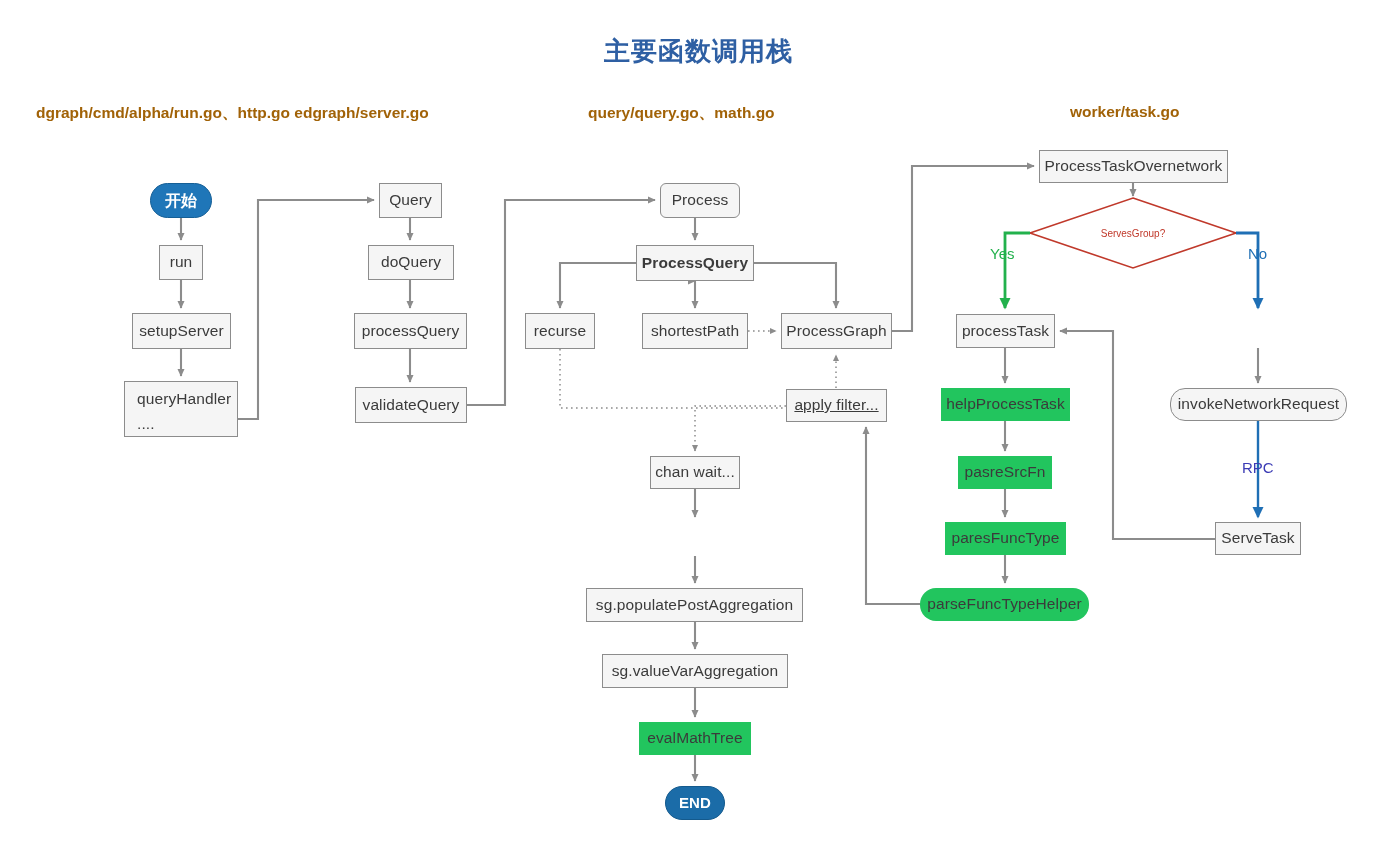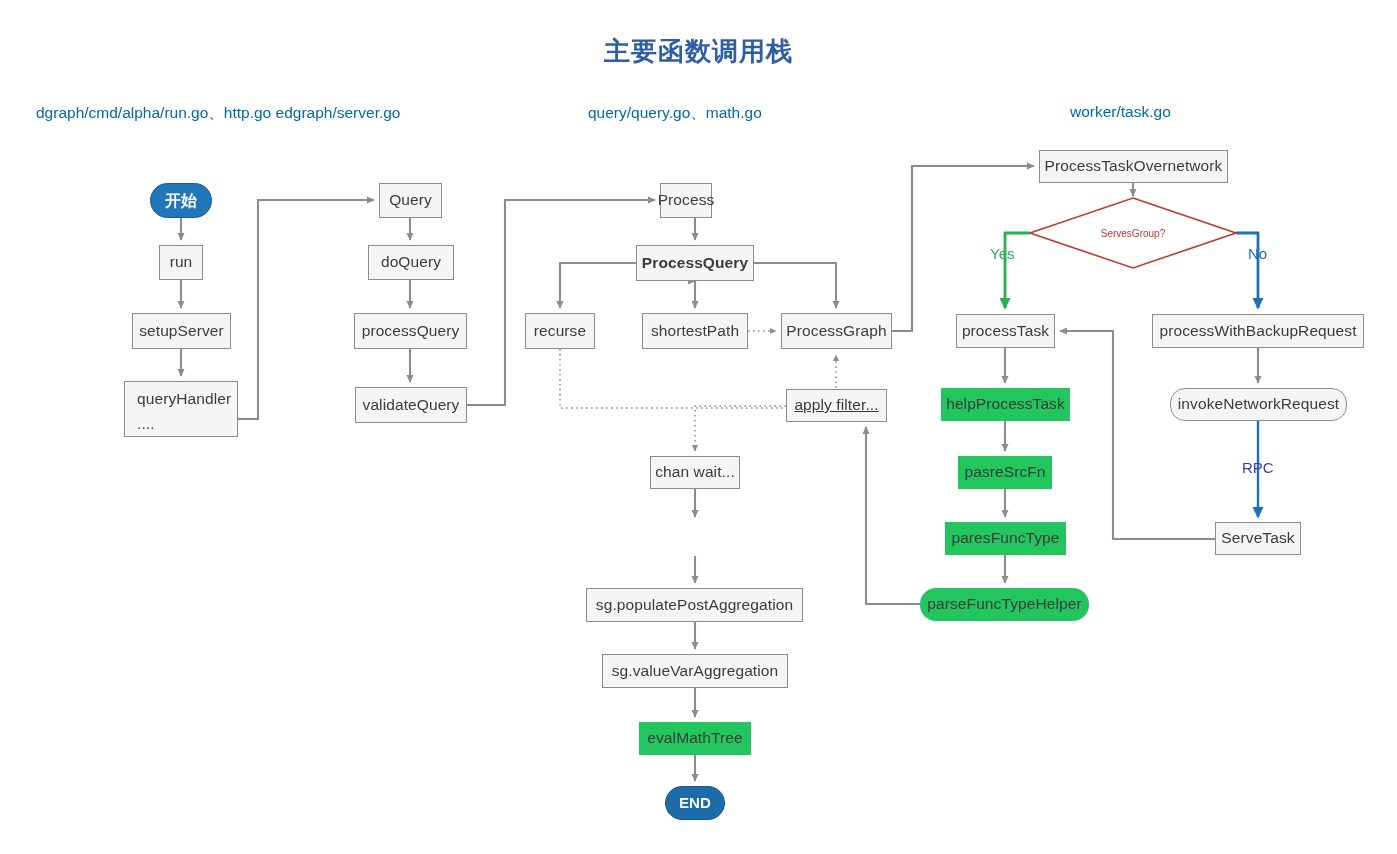--- a/index.html
+++ b/index.html
@@ -101,23 +101,23 @@
     width: 1397px;
     text-align: center;
     color: #2e5fa3;
     font-size: 26px;
     font-weight: bold;
     letter-spacing: 1px;
     z-index: 3;
   }
   .section-label {
     position: absolute;
-    color: #0369a1;
+    color: #a16207;
     font-size: 15.5px;
-    font-weight: normal;
+    font-weight: bold;
     white-space: nowrap;
     z-index: 3;
   }
 </style>
 </head>
 <body>
 
 <div id="canvas">
 
   <div id="title">主要函数调用栈</div>
@@ -210,21 +210,21 @@
   </div>
 
   <div class="node rect" style="left:379px;top:183px;width:63px;height:35px;">Query</div>
 
   <div class="node rect" style="left:368px;top:245px;width:86px;height:35px;">doQuery</div>
 
   <div class="node rect" style="left:354px;top:313px;width:113px;height:36px;">processQuery</div>
 
   <div class="node rect" style="left:355px;top:387px;width:112px;height:36px;">validateQuery</div>
 
-  <div class="node rect" style="left:660px;top:183px;width:52px;height:35px;">Process</div>
+  <div class="node rect" style="left:660px;top:183px;width:80px;height:35px;border-radius:6px;">Process</div>
 
   <div class="node rect bold" style="left:636px;top:245px;width:118px;height:36px;">ProcessQuery</div>
 
   <div class="node rect" style="left:525px;top:313px;width:70px;height:36px;">recurse</div>
 
   <div class="node rect" style="left:642px;top:313px;width:106px;height:36px;">shortestPath</div>
 
   <div class="node rect" style="left:781px;top:313px;width:111px;height:36px;">ProcessGraph</div>
 
   <div class="node rect" style="left:786px;top:389px;width:101px;height:33px;text-decoration:underline;">apply filter...</div>
@@ -245,21 +245,20 @@
   <div class="node rect" style="left:956px;top:314px;width:99px;height:34px;">processTask</div>
 
   <div class="node cyan" style="left:941px;top:388px;width:129px;height:33px;">helpProcessTask</div>
 
   <div class="node cyan" style="left:958px;top:456px;width:94px;height:33px;">pasreSrcFn</div>
 
   <div class="node cyan" style="left:945px;top:522px;width:121px;height:33px;">paresFuncType</div>
 
   <div class="node cyan" style="left:920px;top:588px;width:169px;height:33px;border-radius:16px;">parseFuncTypeHelper</div>
 
-  <div class="node rect" style="left:1152px;top:314px;width:212px;height:34px;">processWithBackupRequest</div>
 
   <div class="node rect" style="left:1170px;top:388px;width:177px;height:33px;border-radius:15px;">invokeNetworkRequest</div>
 
   <div class="node rect" style="left:1215px;top:522px;width:86px;height:33px;">ServeTask</div>
 
   <div class="diamond-label" style="left:1063px;top:222px;width:140px;height:22px;">ServesGroup?</div>
 
   <div class="edge-label yes" style="left:990px;top:245px;">Yes</div>
   <div class="edge-label no" style="left:1248px;top:245px;">No</div>
   <div class="edge-label rpc" style="left:1242px;top:459px;">RPC</div>

